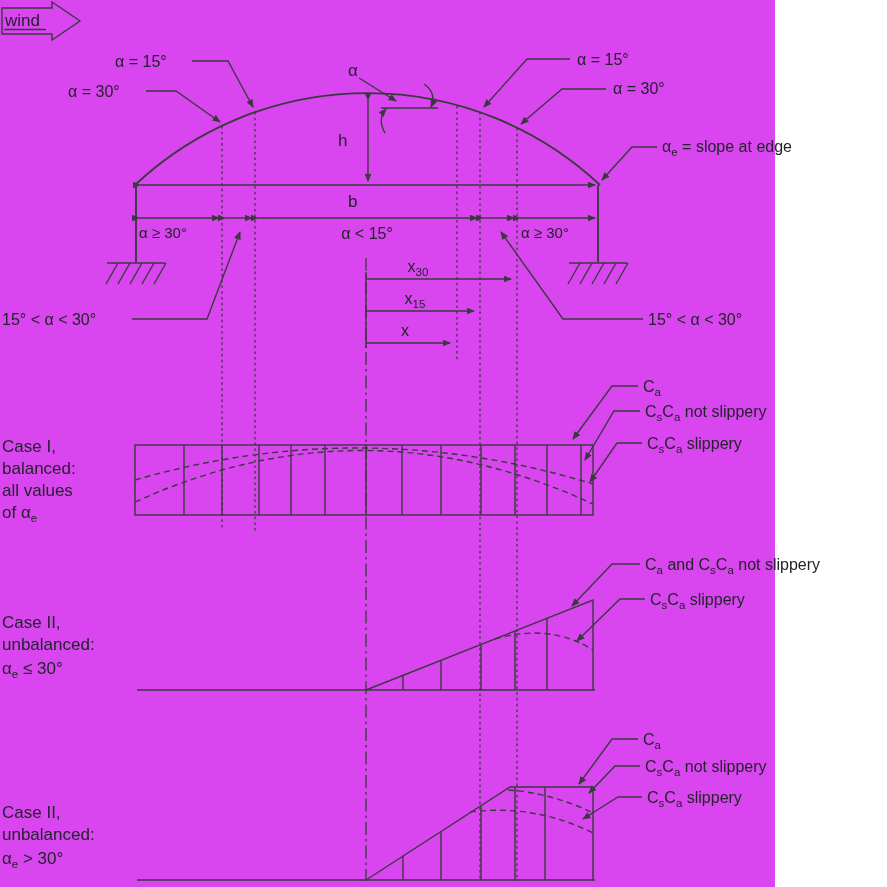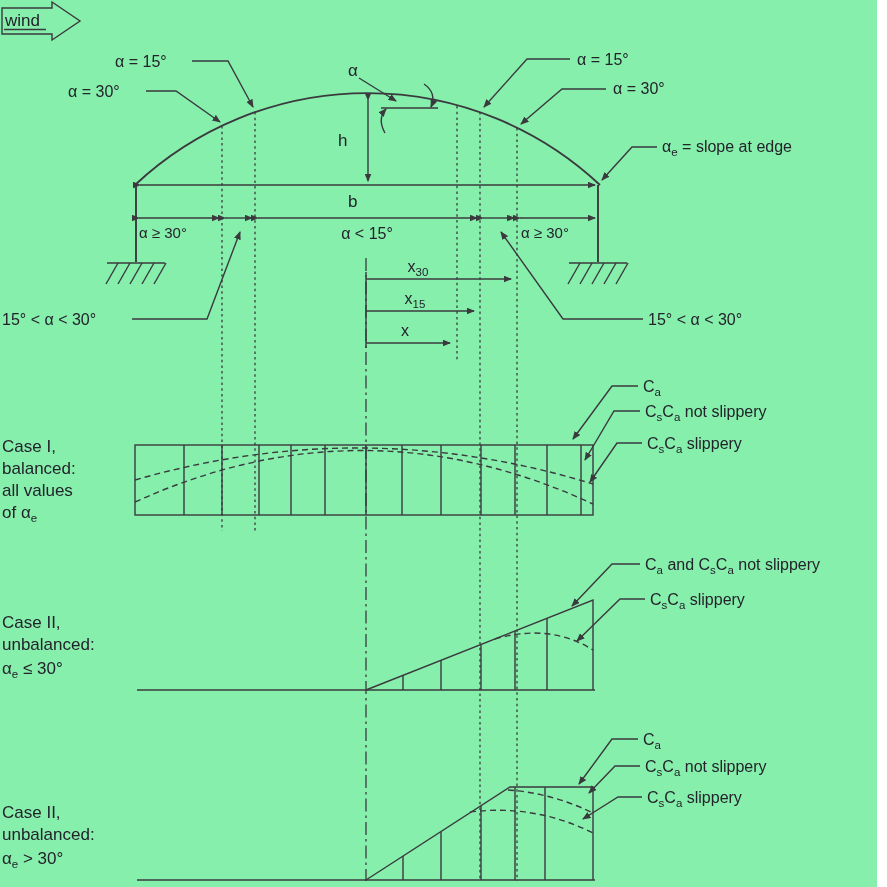--- a/index.html
+++ b/index.html
@@ -1,16 +1,16 @@
 <!DOCTYPE html>
 <html><head>
 <meta charset="utf-8">
 <style>
   html,body{margin:0;padding:0;background:#ffffff;}
-  .stage{width:877px;height:887px;position:relative;background:#86efac;}
+  .stage{width:775px;height:887px;position:relative;background:#d946ef;}
   svg{display:block;}
   svg text{
     font-family:"Liberation Sans","DejaVu Sans",sans-serif;
     fill:#23232b;
   }
   .t16{font-size:16px;}
   .t17{font-size:17px;}
   .t15{font-size:15px;}
   .ln{stroke:#3a3a3e;stroke-width:1.4;fill:none;}
   .ln2{stroke:#3a3a3e;stroke-width:1.9;fill:none;}

